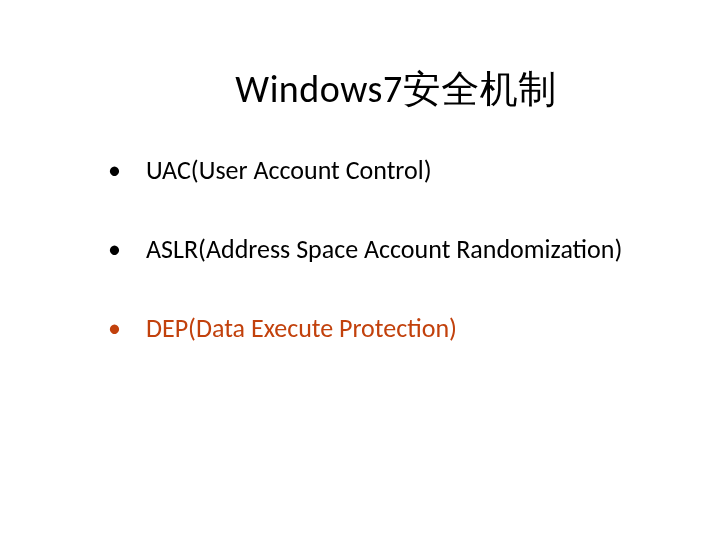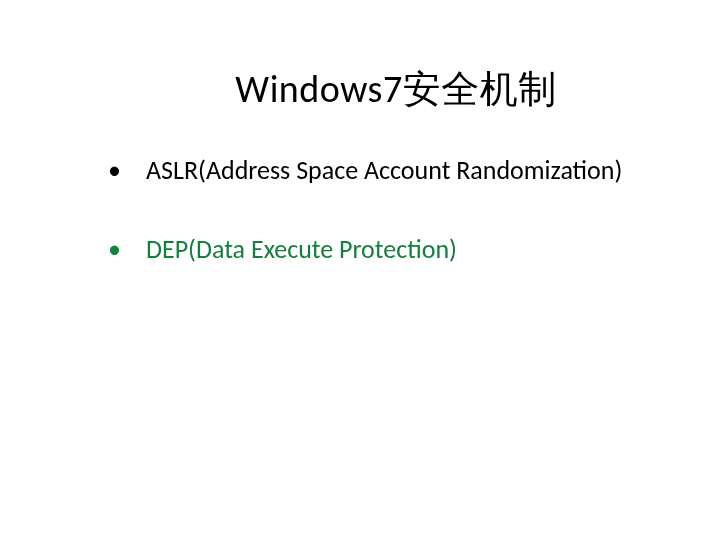--- a/index.html
+++ b/index.html
@@ -41,29 +41,32 @@
       line-height: 1.2;
     }
     .bullet-item::before {
       content: "•";
       position: absolute;
       left: 0;
       top: 0;
       font-size: 26px;
     }
     .bullet-item.red {
-      color: #15803d;
+      color: #c2410c;
     }
   </style>
 </head>
 <body>
 
 <div class="slide">
   <h1 class="title">Windows7安全机制</h1>
   <ul class="bullet-list">
+    <li class="bullet-item">
+      <span>UAC(User Account Control)</span>
+    </li>
     <li class="bullet-item">
       <span>ASLR(Address Space Account Randomization)</span>
     </li>
     <li class="bullet-item red">
       <span>DEP(Data Execute Protection)</span>
     </li>
   </ul>
 </div>
 
 </body></html>

